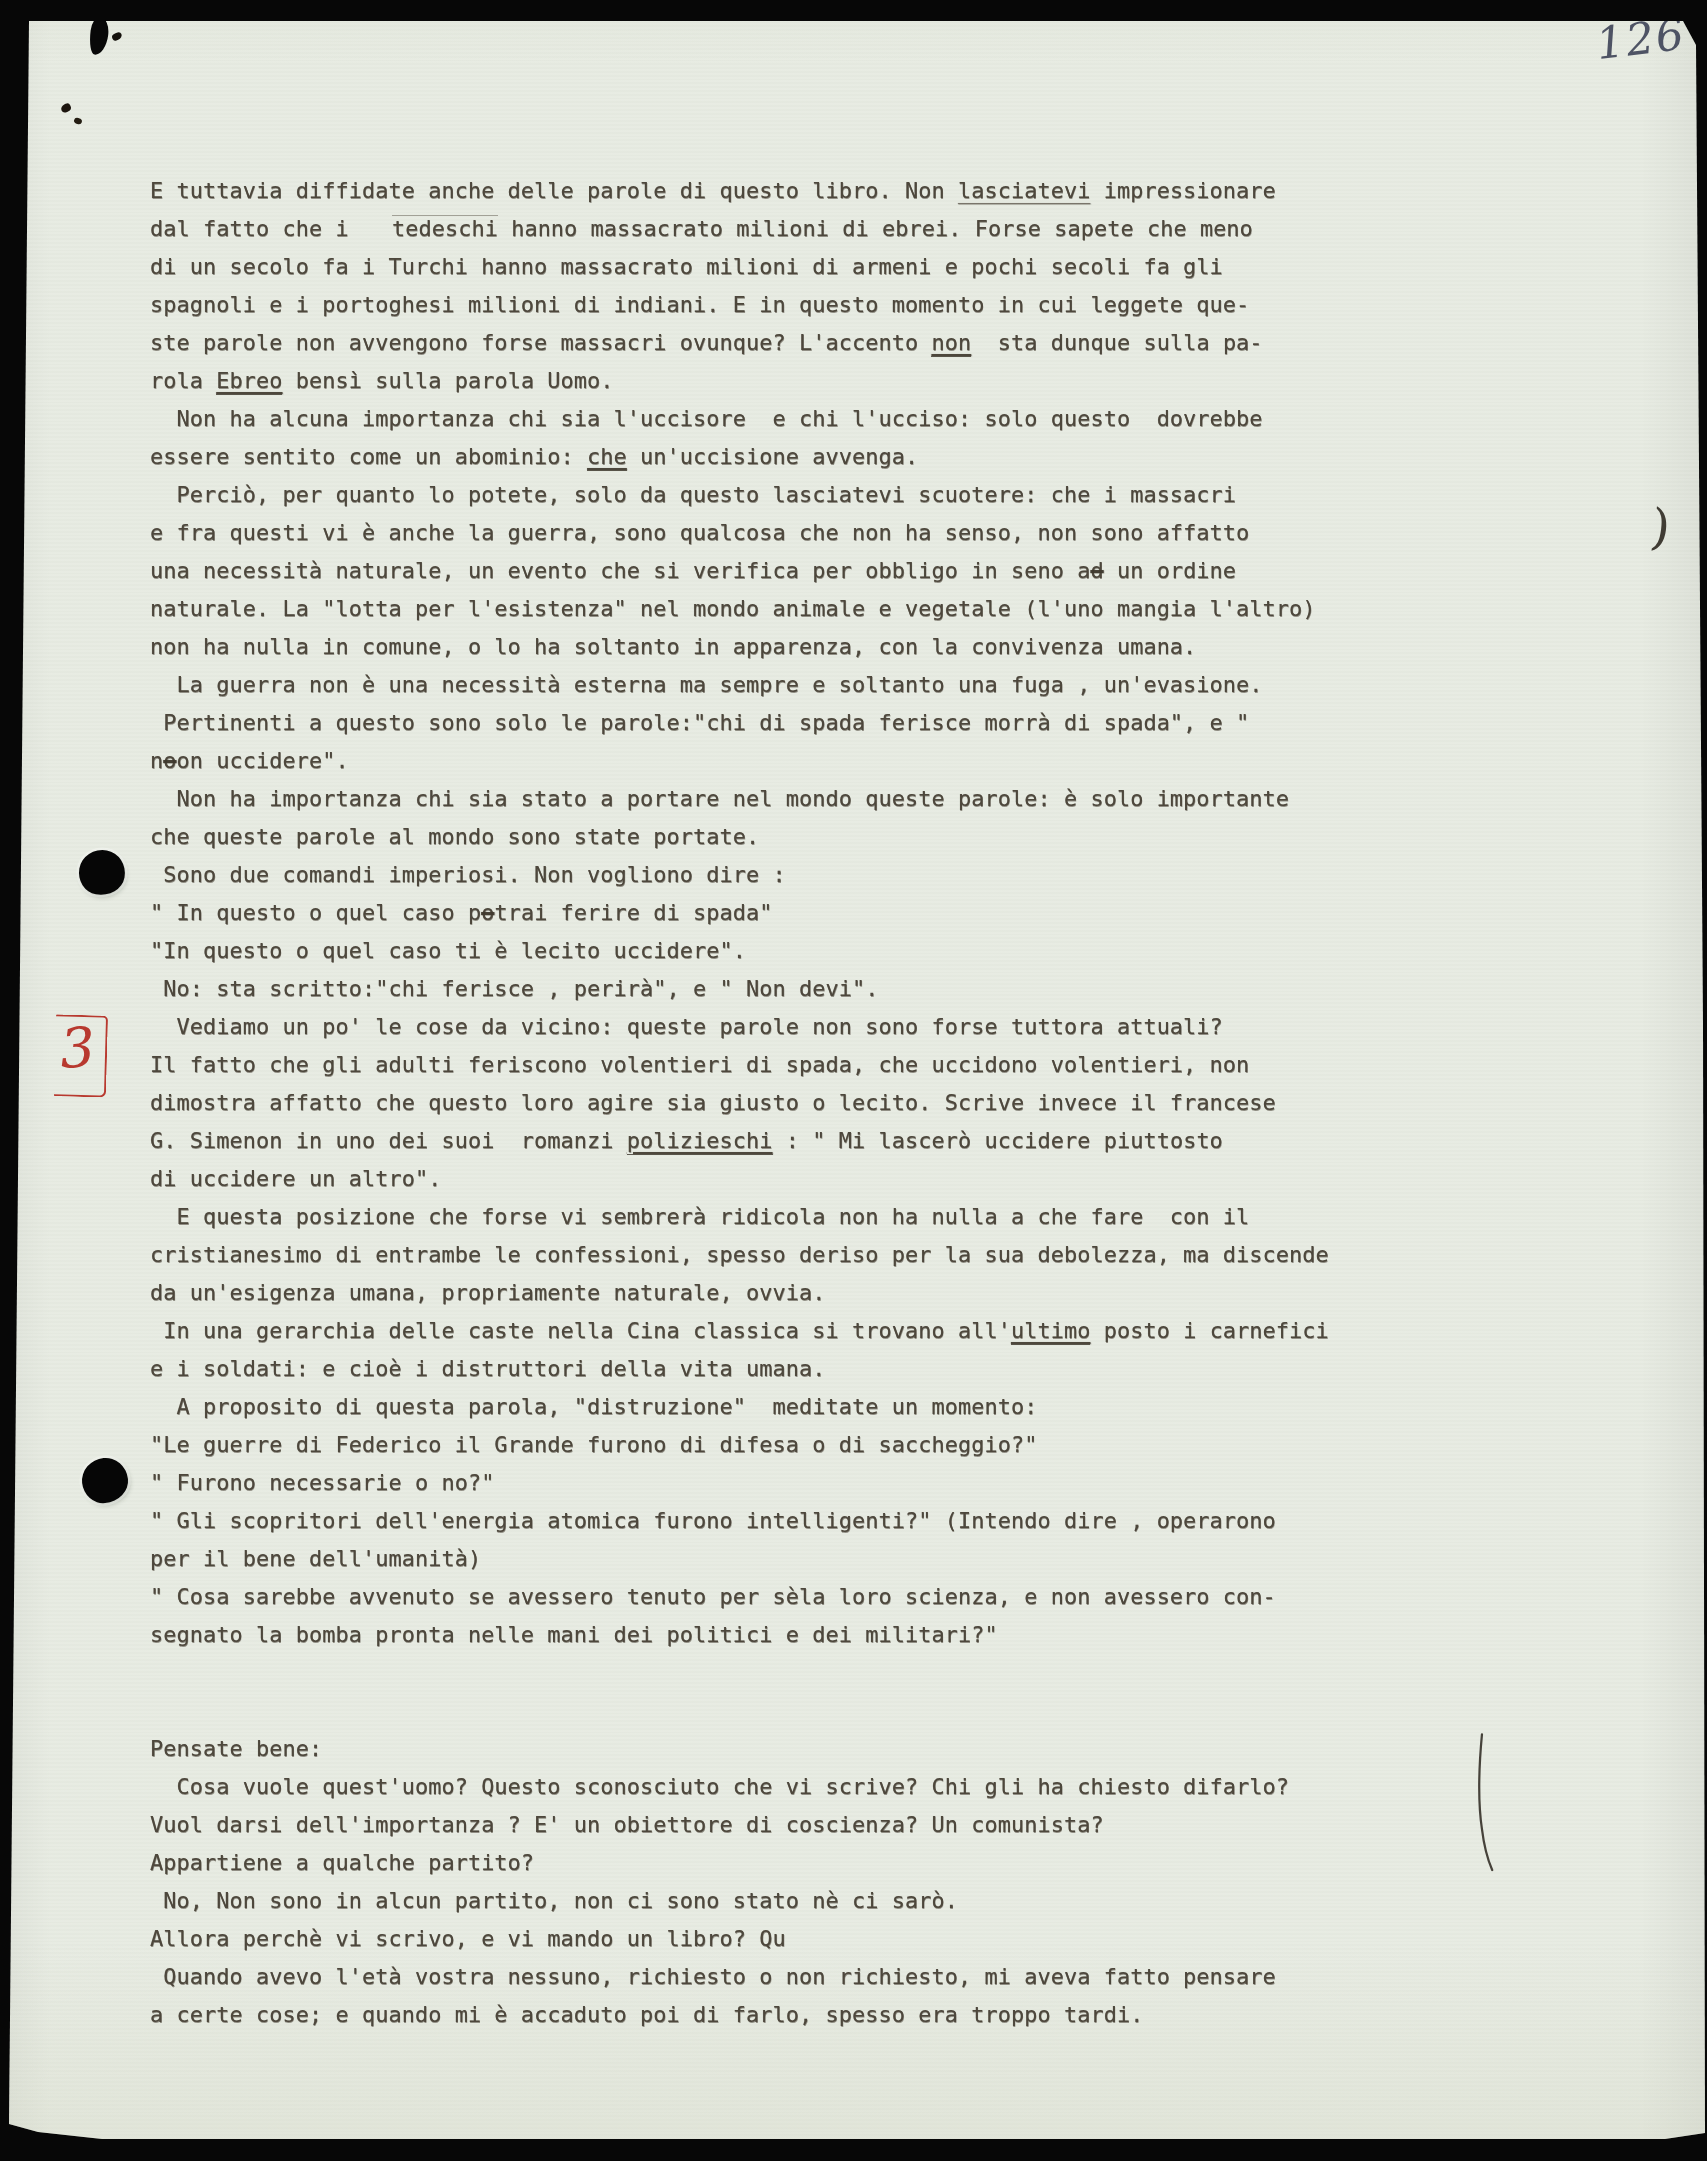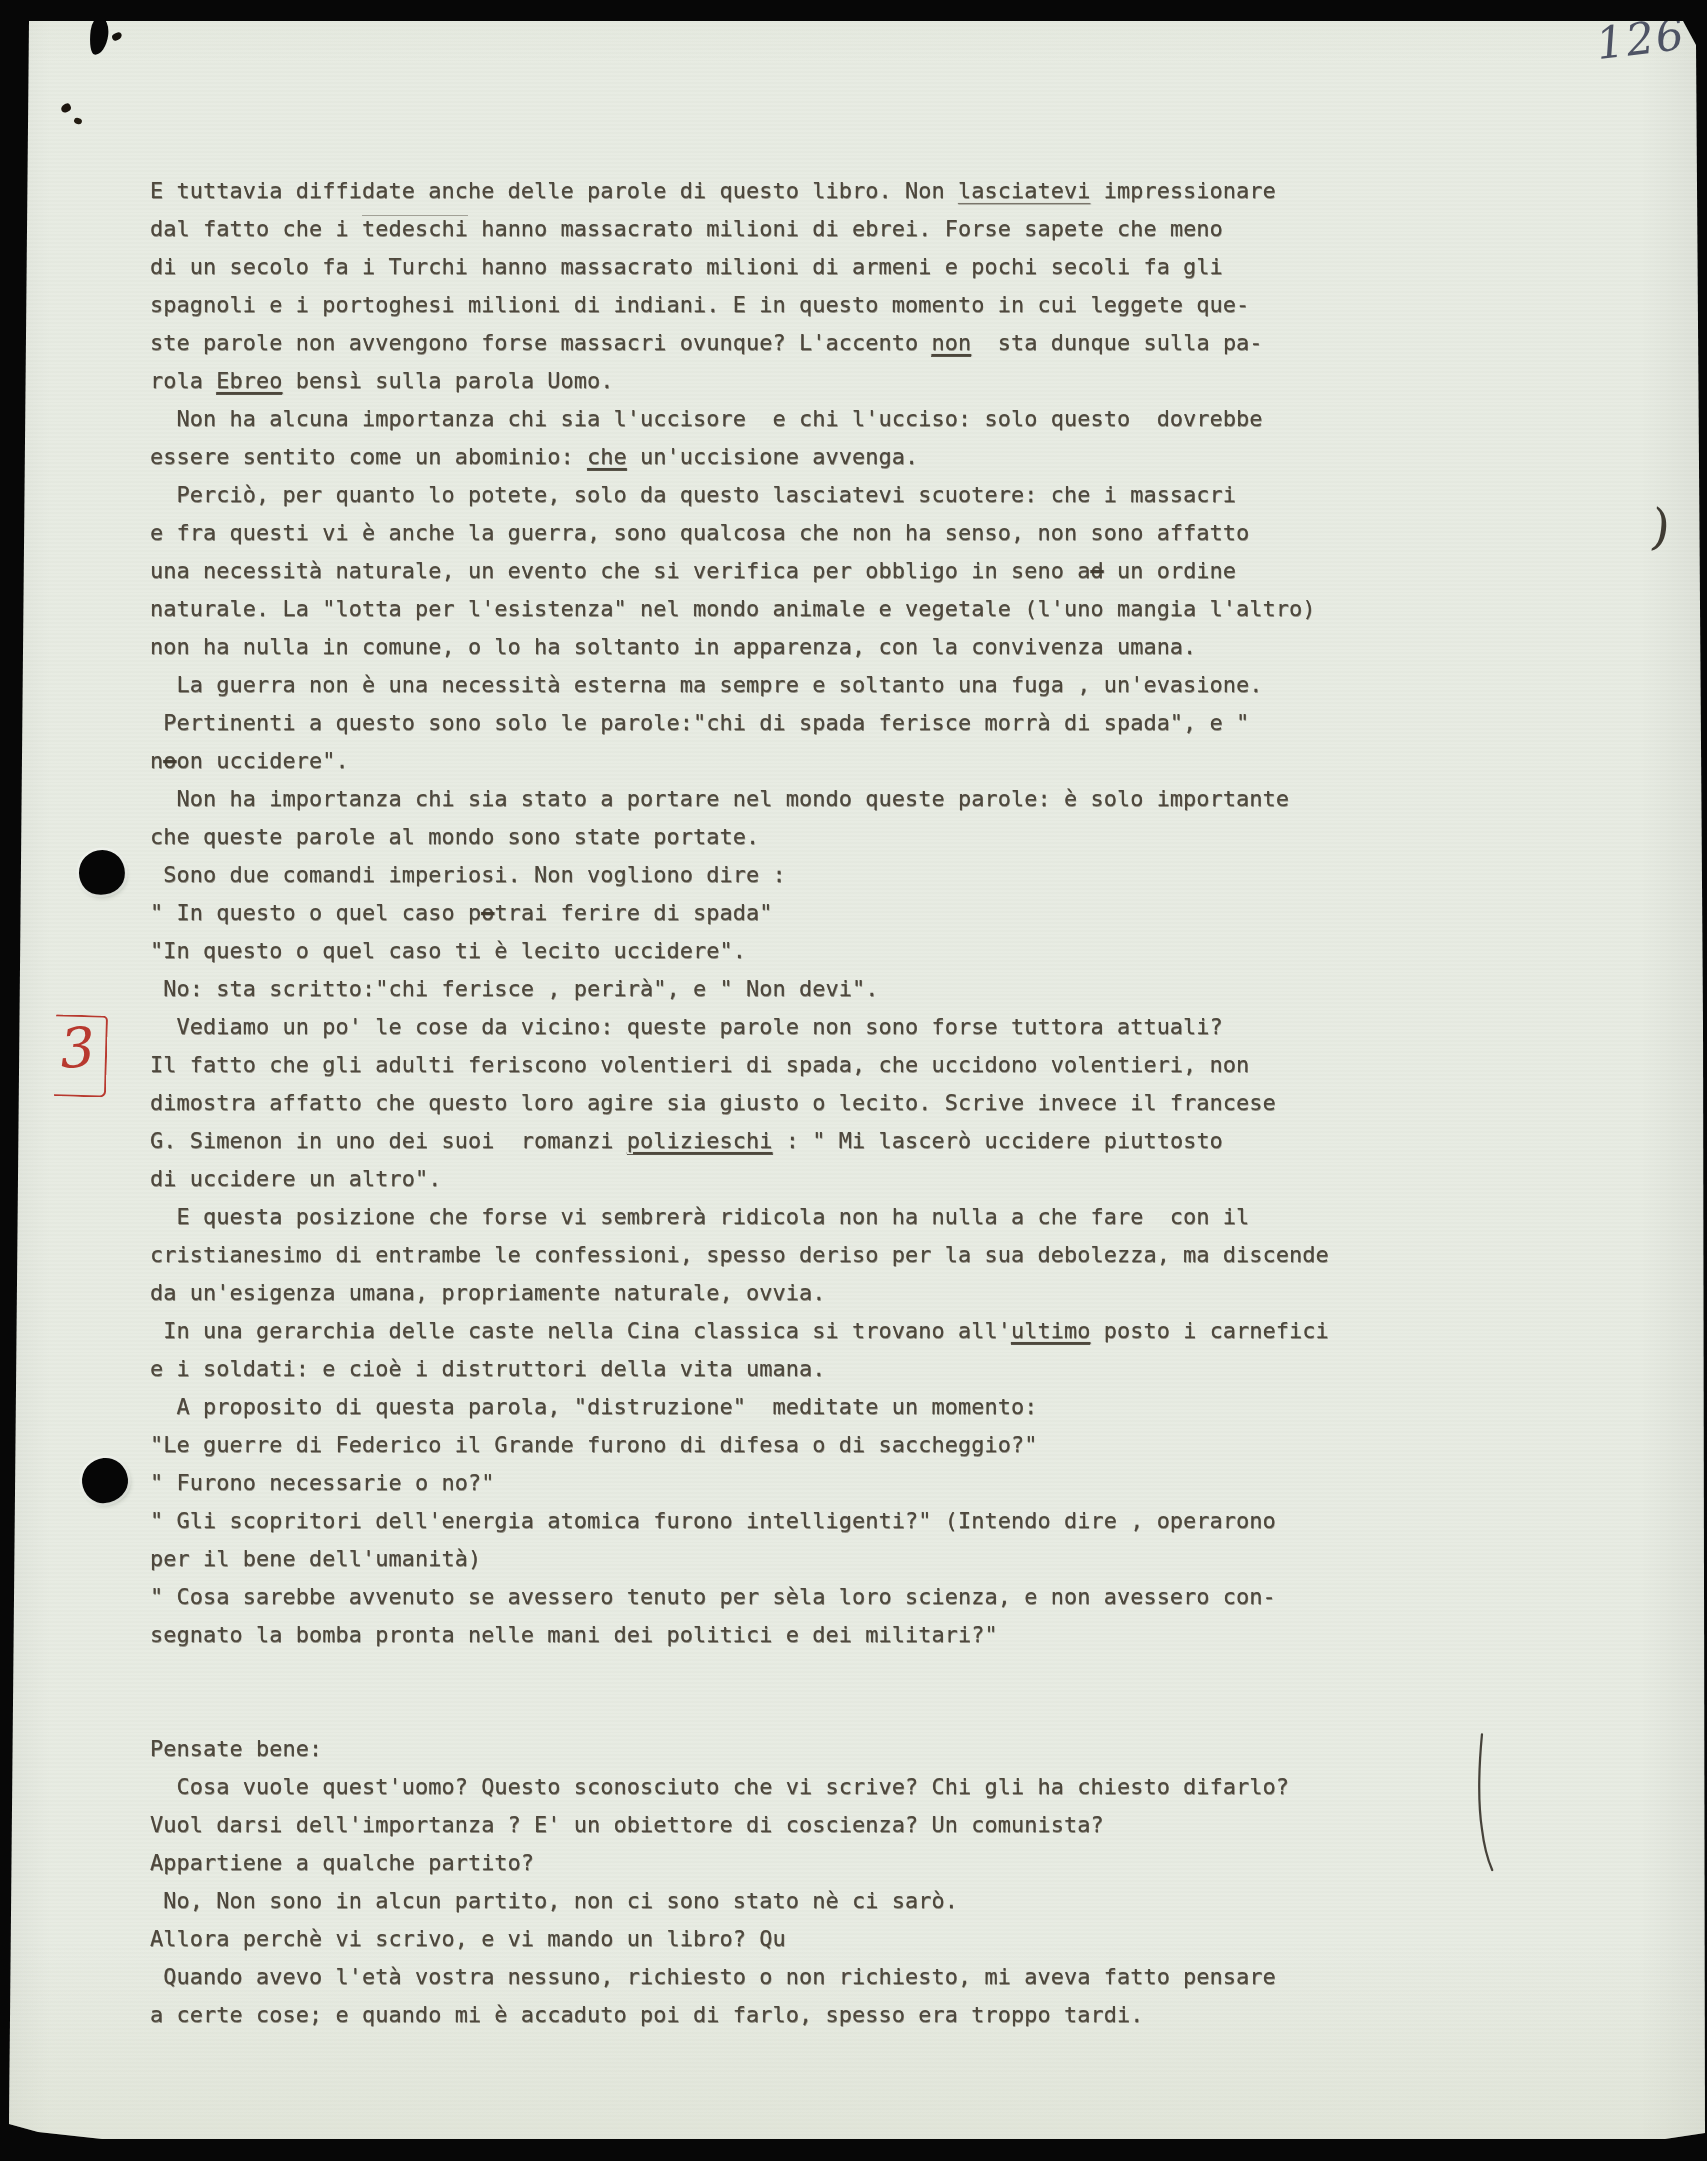--- a/index.html
+++ b/index.html
@@ -45,21 +45,21 @@
     text-underline-offset: 3.8px;
     border-bottom: 1.9px solid rgba(72,66,56,0.85);
     padding-bottom: 0.6px;
     margin-top: 40px;
   }
   .strike {
     text-decoration: line-through;
     text-decoration-thickness: 2.6px;
     text-decoration-color: rgba(62,56,46,0.9);
   }
-  .ov { border-top: 1.6px solid rgba(80,74,62,0.45); }
+  .ov { border-top: 1.6px solid rgba(80,74,62,0.45); margin-left: 30px; }
   .pgnum {
     position: absolute; left: 1596px; top: 12.8px;
     font-family: "DejaVu Serif", serif;
     font-style: italic;
     font-size: 44px;
     letter-spacing: 1.9px;
     color: #4e5364;
     transform: rotate(-7deg);
   }
   .redmark {

